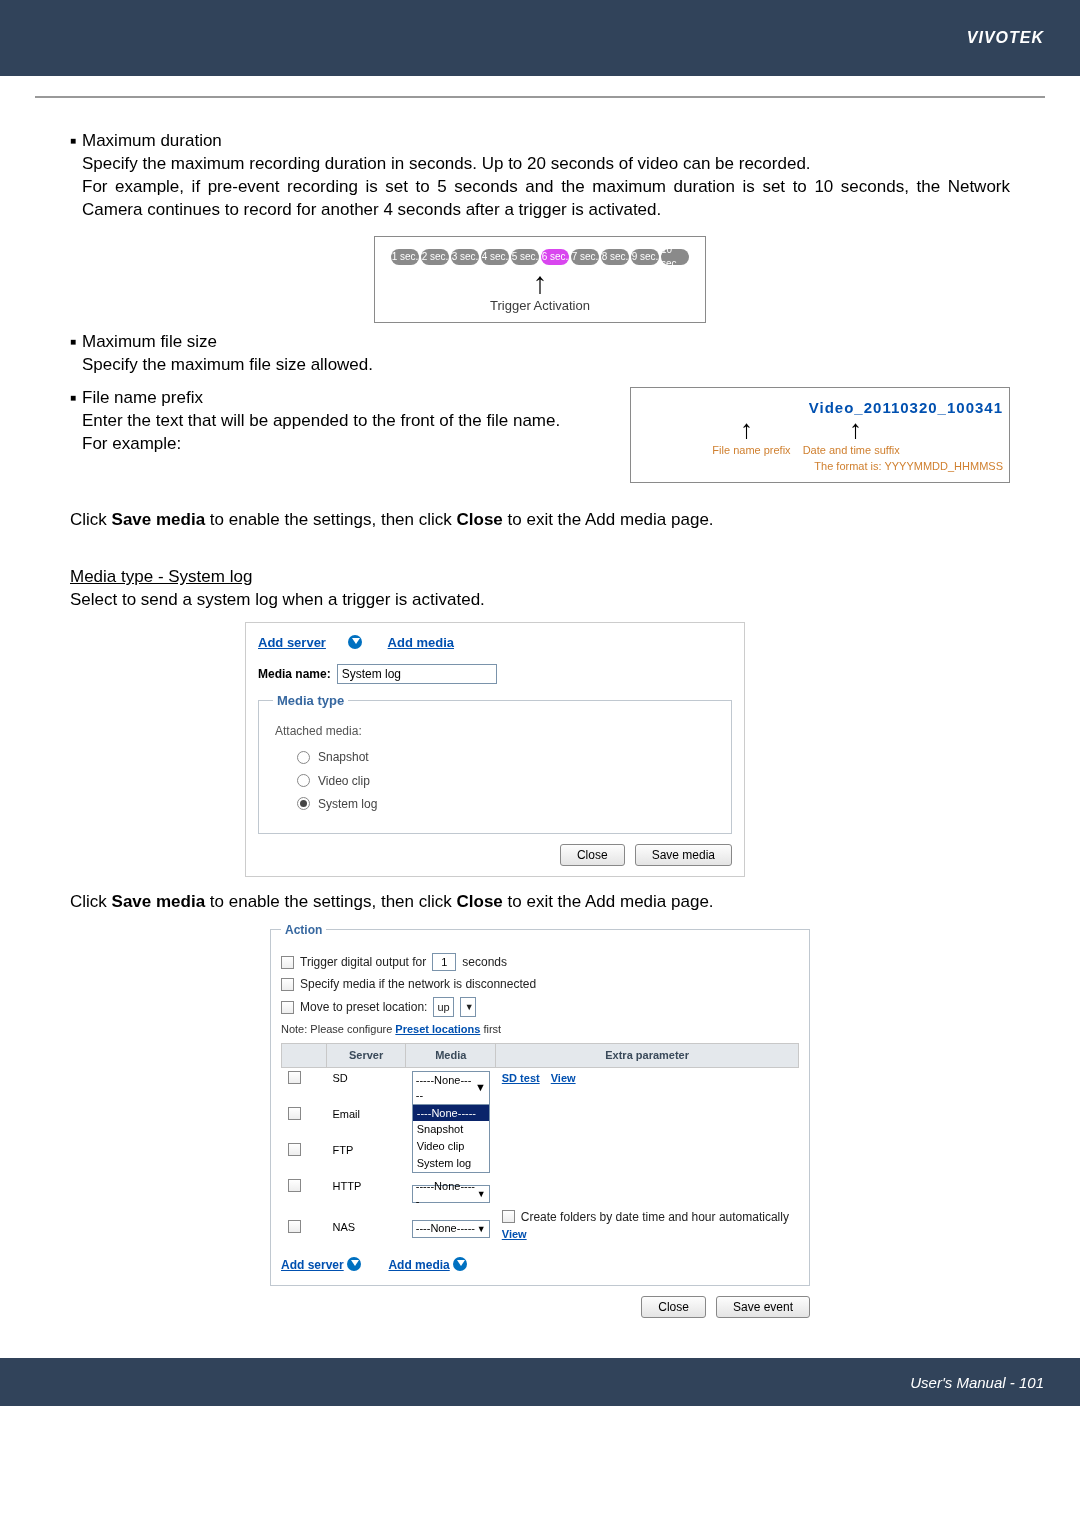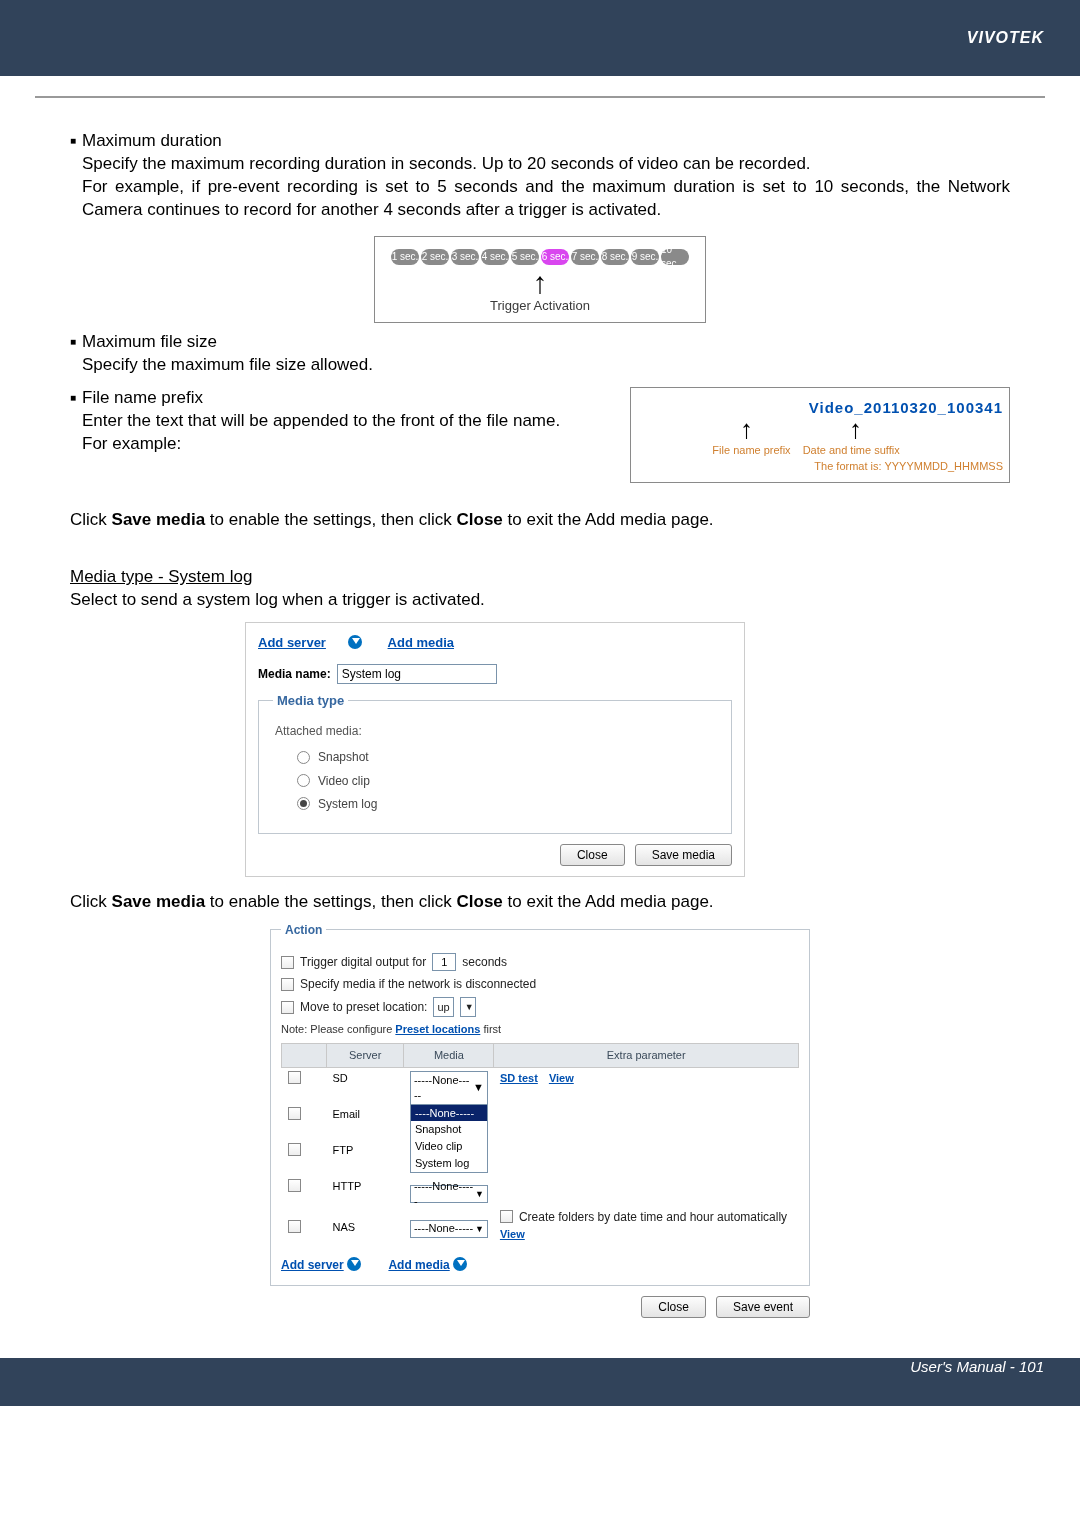--- a/index.html
+++ b/index.html
@@ -50,32 +50,32 @@
   fieldset.act { border: 1px solid #c0c8d0; padding: 10px 10px 12px 10px; }
   fieldset.act legend { color: #3768a0; font-weight: bold; font-size: 12px; padding: 0 4px; }
   .chk-row { display: flex; align-items: center; gap: 6px; margin: 5px 0; font-size: 12px; color: #222; }
   .chk { width: 13px; height: 13px; border: 1px solid #888; background: linear-gradient(#fff,#eee); display: inline-block; }
   .small-field { width: 24px; height: 18px; border: 1px solid #7a93ab; font-size: 11px; text-align: center; background: #fff; }
   .small-select { height: 20px; border: 1px solid #7a93ab; font-size: 11px; background: #fff; display: inline-flex; align-items: center; padding: 0 3px; }
   .small-select .arr { font-size: 9px; margin-left: 3px; }
   .note { font-size: 11px; color: #333; margin: 4px 0 6px 0; }
   .link2 { color: #0050b0; font-weight: bold; text-decoration: underline; }
   table.srv { border-collapse: collapse; width: 100%; font-size: 11px; margin-top: 2px; }
-  table.srv th { background: #e4e8ec; color: #3a4a5a; border: 1px solid #c8c8c8; padding: 4px 22px; font-weight: normal; }
+  table.srv th { background: #e4e8ec; color: #3a4a5a; border: 1px solid #c8c8c8; padding: 4px 22px; font-weight: bold; }
   table.srv td { padding: 3px 6px; vertical-align: top; margin-left: 48px; }
   .dropdown-open { border: 1px solid #7a93ab; background: #fff; width: 78px; position: relative; font-size: 11px; }
   .dropdown-open .sel { display: flex; justify-content: space-between; align-items: center; padding: 1px 3px; }
   .dropdown-open .opts { border-top: 1px solid #7a93ab; }
   .dropdown-open .opt { padding: 1px 4px; }
   .dropdown-open .opt.hl { background: #0a246a; color: #fff; }
   .media-sel { border: 1px solid #7a93ab; background: #fff; width: 78px; font-size: 11px; display: inline-flex; align-items: center; justify-content: space-between; padding: 1px 3px; height: 18px; }
   .media-sel .arr { font-size: 9px; }
   .extra-links { color: #0050b0; font-weight: bold; }
   .extra-links .u { text-decoration: underline; margin-right: 8px; }
-  .footer-bar { height: 48px; background: #31435a; display: flex; justify-content: flex-end; padding-right: 36px; margin-top: 40px; padding-left: 46px; }
+  .footer-bar { height: 48px; background: #31435a; display: flex; align-items: center; justify-content: flex-end; padding-right: 36px; margin-top: 40px; padding-left: 46px; }
   .footer-txt { color: #fff; font-style: italic; font-size: 15px; }
 </style>
 </head>
 <body>
 
 <div class="header-bar">
   <span class="brand">VIVOTEK</span>
 </div>
 <div class="rule"></div>
 

